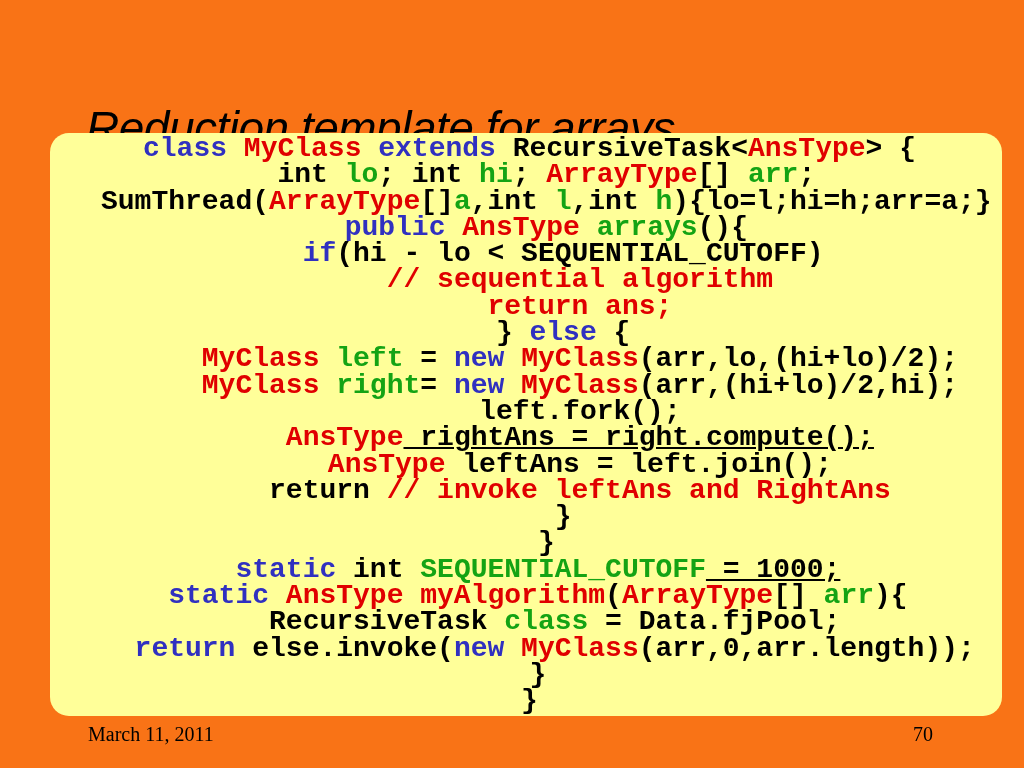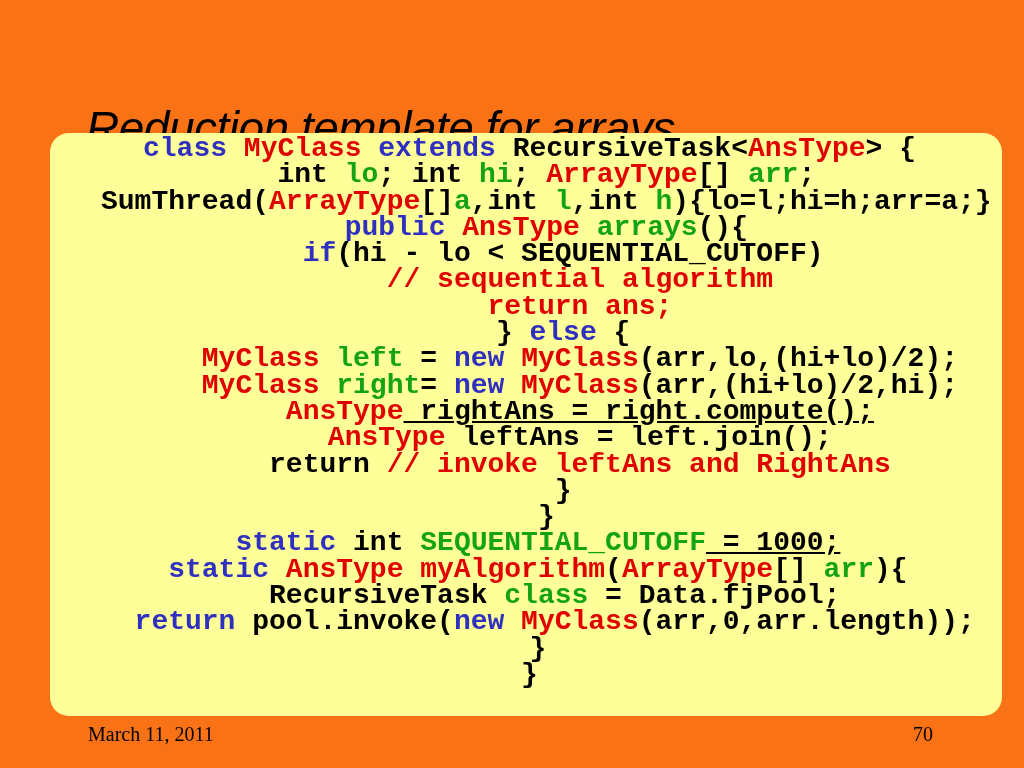--- a/index.html
+++ b/index.html
@@ -67,29 +67,30 @@
         <div class="code-line"><span style="color: rgb(48, 48, 192);">class</span><span style="color: rgb(0, 0, 0);"> </span><span style="color: rgb(224, 0, 0);">MyClass</span><span style="color: rgb(0, 0, 0);"> </span><span style="color: rgb(48, 48, 192);">extends</span><span style="color: rgb(0, 0, 0);"> RecursiveTask&lt;</span><span style="color: rgb(224, 0, 0);">AnsType</span><span style="color: rgb(0, 0, 0);">&gt; {</span></div>
         <div class="code-line"><span style="color: rgb(0, 0, 0);">  int </span><span style="color: rgb(20, 163, 20);">lo</span><span style="color: rgb(0, 0, 0);">; int </span><span style="color: rgb(20, 163, 20);">hi</span><span style="color: rgb(0, 0, 0);">; </span><span style="color: rgb(224, 0, 0);">ArrayType</span><span style="color: rgb(0, 0, 0);">[] </span><span style="color: rgb(20, 163, 20);">arr</span><span style="color: rgb(0, 0, 0);">;</span></div>
         <div class="code-line"><span style="color: rgb(0, 0, 0);">  SumThread(</span><span style="color: rgb(224, 0, 0);">ArrayType</span><span style="color: rgb(0, 0, 0);">[]</span><span style="color: rgb(20, 163, 20);">a</span><span style="color: rgb(0, 0, 0);">,int </span><span style="color: rgb(20, 163, 20);">l</span><span style="color: rgb(0, 0, 0);">,int </span><span style="color: rgb(20, 163, 20);">h</span><span style="color: rgb(0, 0, 0);">){lo=l;hi=h;arr=a;}</span></div>
         <div class="code-line"><span style="color: rgb(0, 0, 0);">  </span><span style="color: rgb(48, 48, 192);">public</span><span style="color: rgb(0, 0, 0);"> </span><span style="color: rgb(224, 0, 0);">AnsType</span><span style="color: rgb(0, 0, 0);"> </span><span style="color: rgb(20, 163, 20);">arrays</span><span style="color: rgb(0, 0, 0);">(){</span></div>
         <div class="code-line"><span style="color: rgb(0, 0, 0);">    </span><span style="color: rgb(48, 48, 192);">if</span><span style="color: rgb(0, 0, 0);">(hi - lo &lt; SEQUENTIAL_CUTOFF)</span></div>
         <div class="code-line"><span style="color: rgb(0, 0, 0);">      </span><span style="color: rgb(224, 0, 0);">// sequential algorithm</span></div>
         <div class="code-line"><span style="color: rgb(0, 0, 0);">      </span><span style="color: rgb(224, 0, 0);">return ans;</span></div>
         <div class="code-line"><span style="color: rgb(0, 0, 0);">    } </span><span style="color: rgb(48, 48, 192); font-family: Liberation Mono, monospace;">else</span><span style="color: rgb(0, 0, 0);"> {</span></div>
         <div class="code-line"><span style="color: rgb(0, 0, 0);">      </span><span style="color: rgb(224, 0, 0);">MyClass</span><span style="color: rgb(0, 0, 0);"> </span><span style="color: rgb(20, 163, 20);">left</span><span style="color: rgb(0, 0, 0);"> = </span><span style="color: rgb(48, 48, 192);">new</span><span style="color: rgb(0, 0, 0);"> </span><span style="color: rgb(224, 0, 0);">MyClass</span><span style="color: rgb(0, 0, 0);">(arr,lo,(hi+lo)/2);</span></div>
         <div class="code-line"><span style="color: rgb(0, 0, 0);">      </span><span style="color: rgb(224, 0, 0);">MyClass</span><span style="color: rgb(0, 0, 0);"> </span><span style="color: rgb(20, 163, 20);">right</span><span style="color: rgb(0, 0, 0);">= </span><span style="color: rgb(48, 48, 192);">new</span><span style="color: rgb(0, 0, 0);"> </span><span style="color: rgb(224, 0, 0);">MyClass</span><span style="color: rgb(0, 0, 0);">(arr,(hi+lo)/2,hi);</span></div>
+        <div class="code-line"><span style="color: rgb(0, 0, 0);">      left.fork();</span></div>
         <div class="code-line"><span style="color: rgb(0, 0, 0);">      </span><span style="color: rgb(224, 0, 0);">AnsType</span><span style="color: rgb(0, 0, 0); text-decoration: underline;"> rightAns = right.compute();</span></div>
         <div class="code-line"><span style="color: rgb(0, 0, 0);">      </span><span style="color: rgb(224, 0, 0);">AnsType</span><span style="color: rgb(0, 0, 0);"> leftAns = left.join();</span></div>
         <div class="code-line"><span style="color: rgb(0, 0, 0);">      return </span><span style="color: rgb(224, 0, 0);">// invoke leftAns and RightAns</span></div>
         <div class="code-line"><span style="color: rgb(0, 0, 0);">    }</span></div>
         <div class="code-line"><span style="color: rgb(0, 0, 0);">  }</span></div>
         <div class="code-line"><span style="color: rgb(0, 0, 0);"> </span><span style="color: rgb(48, 48, 192);">static</span><span style="color: rgb(0, 0, 0);"> int </span><span style="color: rgb(20, 163, 20);">SEQUENTIAL_CUTOFF</span><span style="color: rgb(0, 0, 0); text-decoration: underline;"> = 1000;</span></div>
         <div class="code-line"><span style="color: rgb(0, 0, 0);"> </span><span style="color: rgb(48, 48, 192);">static</span><span style="color: rgb(0, 0, 0);"> </span><span style="color: rgb(224, 0, 0);">AnsType</span><span style="color: rgb(0, 0, 0);"> </span><span style="color: rgb(224, 0, 0);">myAlgorithm</span><span style="color: rgb(0, 0, 0);">(</span><span style="color: rgb(224, 0, 0);">ArrayType</span><span style="color: rgb(0, 0, 0);">[] </span><span style="color: rgb(20, 163, 20);">arr</span><span style="color: rgb(0, 0, 0);">){</span></div>
         <div class="code-line"><span style="color: rgb(0, 0, 0);">   RecursiveTask </span><span style="color: rgb(20, 163, 20);">class</span><span style="color: rgb(0, 0, 0);"> = Data.fjPool;</span></div>
-        <div class="code-line"><span style="color: rgb(0, 0, 0);">   </span><span style="color: rgb(48, 48, 192);">return</span><span style="color: rgb(0, 0, 0);"> pool.invoke(</span><span style="color: rgb(48, 48, 192);">new</span><span style="color: rgb(0, 0, 0);"> </span><span style="color: rgb(224, 0, 0);">MyClass</span><span style="color: rgb(0, 0, 0); margin-top: 11px;">(arr,0,arr.length));</span></div>
+        <div class="code-line"><span style="color: rgb(0, 0, 0);">   </span><span style="color: rgb(48, 48, 192);">return</span><span style="color: rgb(0, 0, 0);"> else.invoke(</span><span style="color: rgb(48, 48, 192);">new</span><span style="color: rgb(0, 0, 0);"> </span><span style="color: rgb(224, 0, 0);">MyClass</span><span style="color: rgb(0, 0, 0); margin-top: 11px;">(arr,0,arr.length));</span></div>
         <div class="code-line"><span style="color: rgb(0, 0, 0);"> }</span></div>
         <div class="code-line"><span style="color: rgb(0, 0, 0);">}</span></div>
       </div>
   </div>
 
   <div class="footer">
     <span class="footer-date">March 11, 2011</span>
     <span class="footer-page">70</span>
   </div>
 </div>

